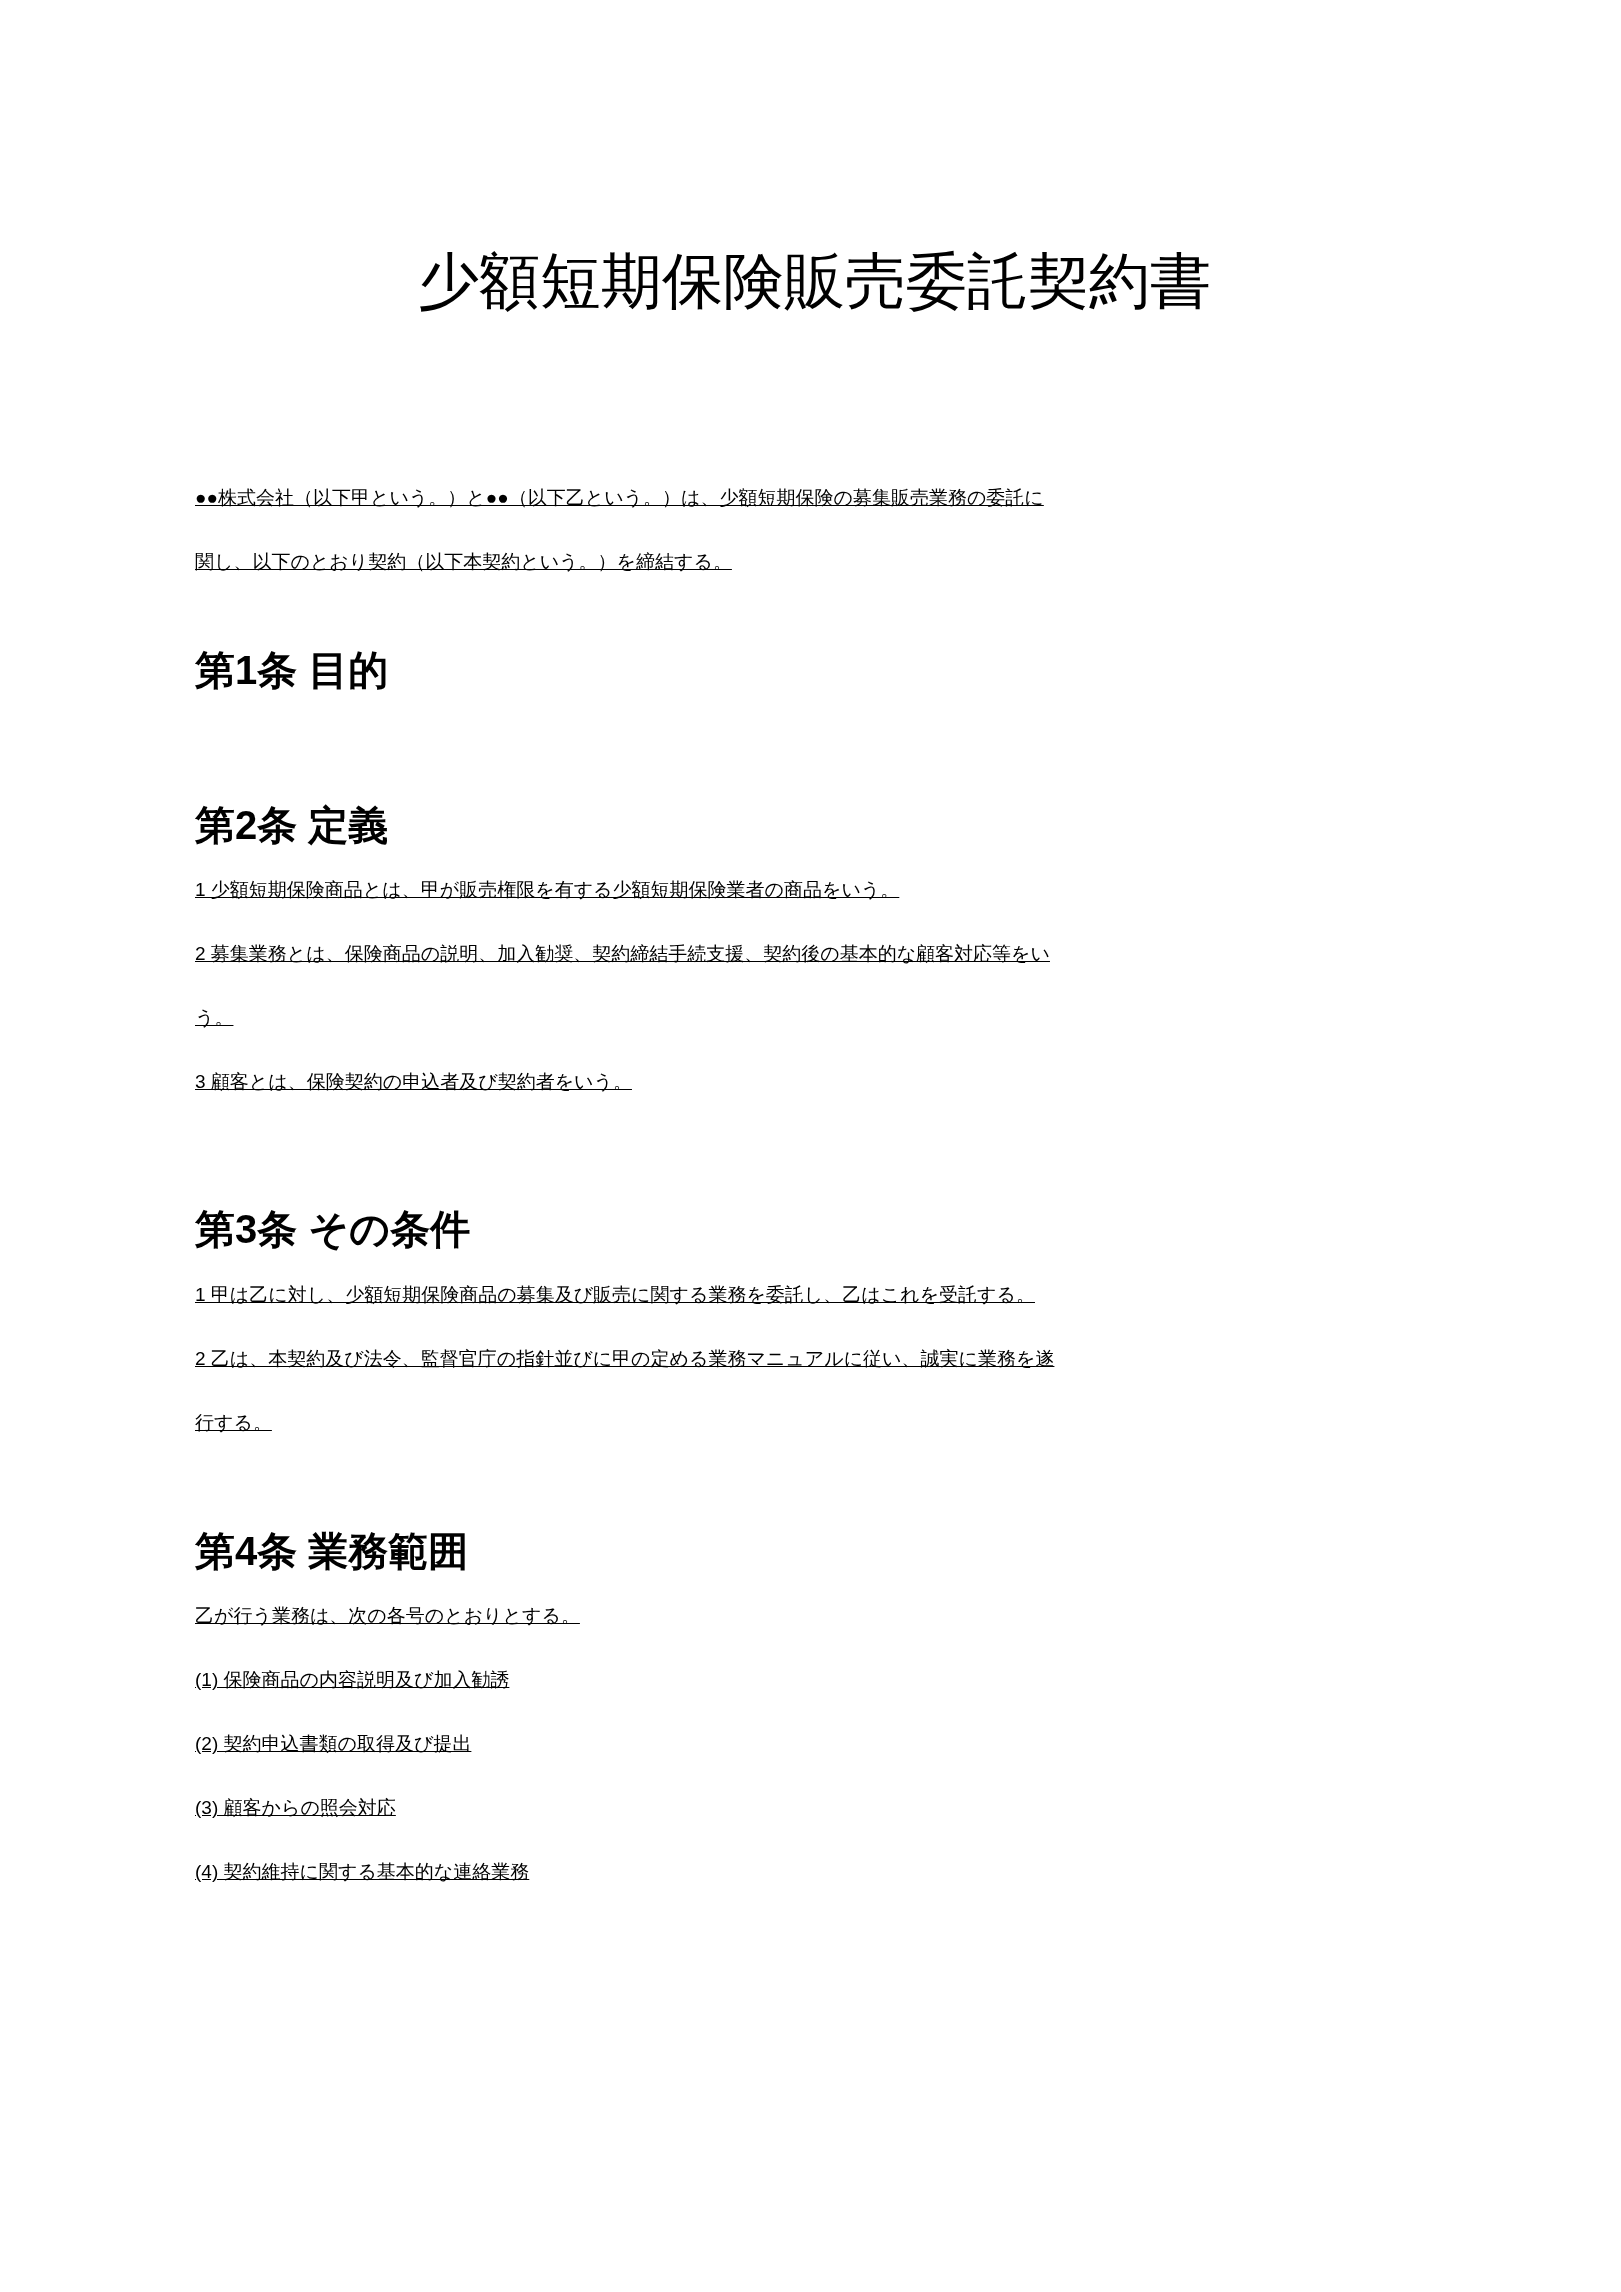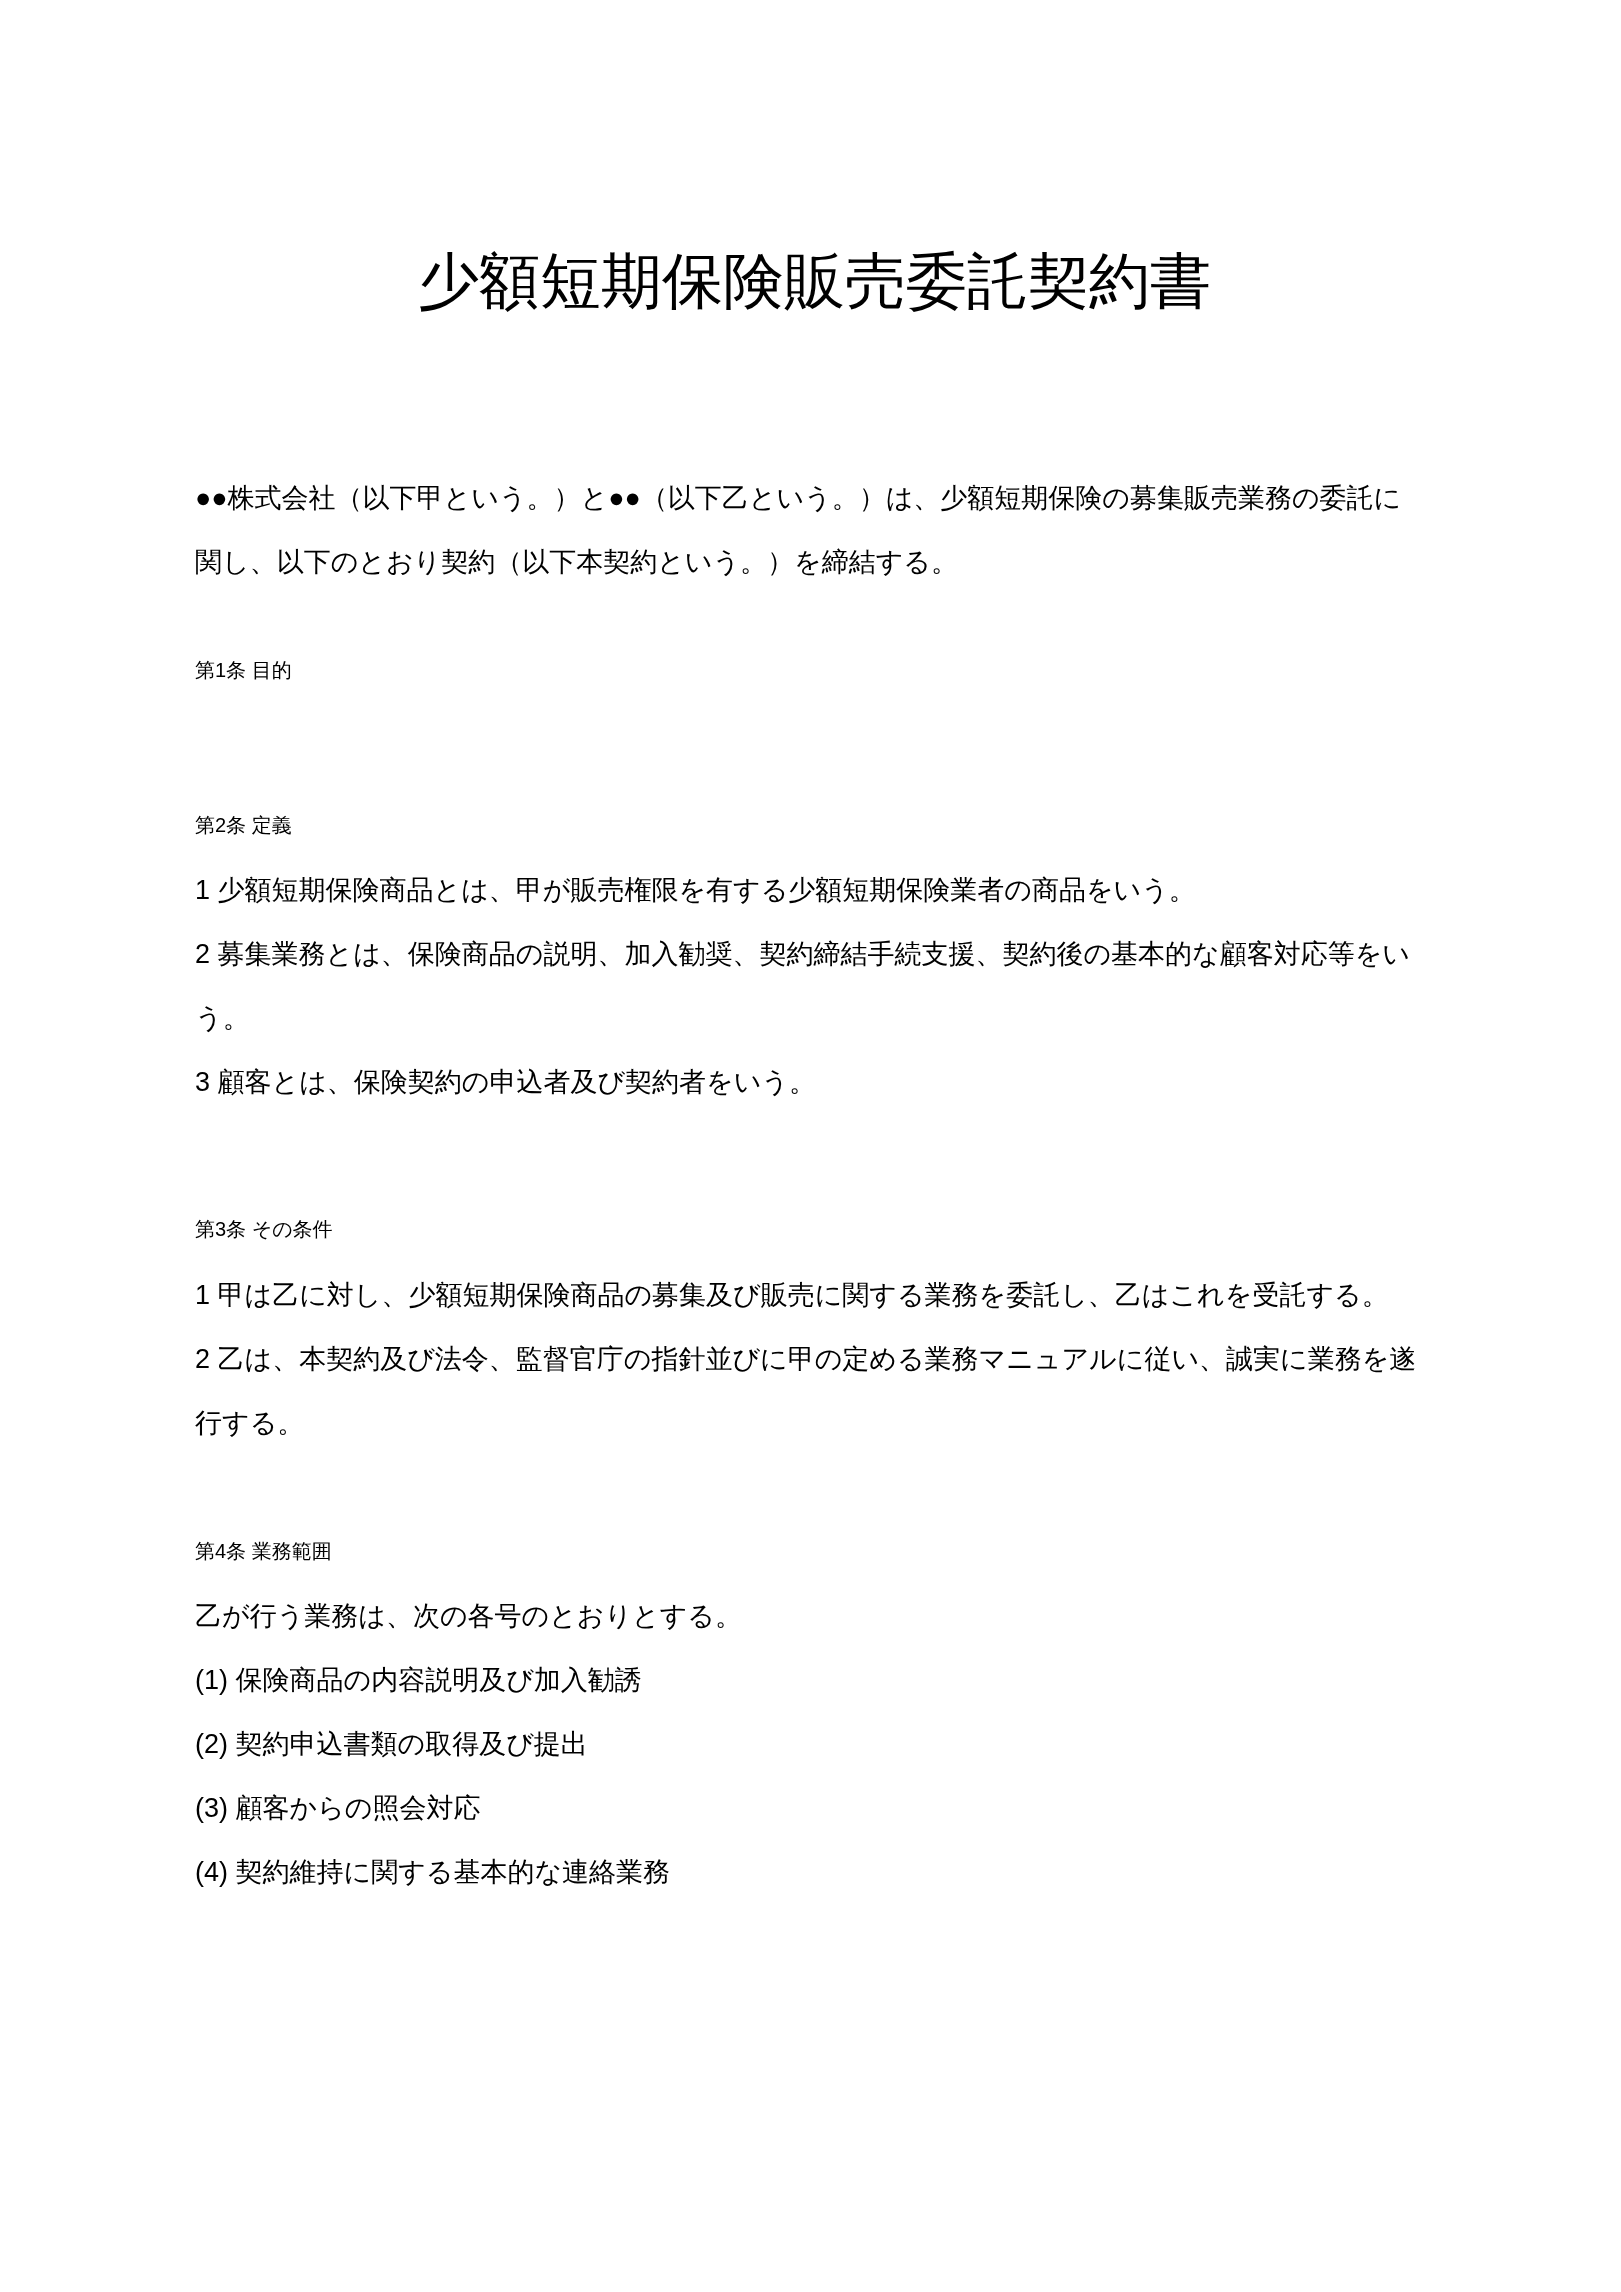--- a/index.html
+++ b/index.html
@@ -18,33 +18,34 @@
   .doc-title {
     margin: 0;
     padding-top: 251px;
     font-size: 61px;
     line-height: 61px;
     font-weight: 400;
     text-align: center;
     white-space: pre;
   }
   .body-text {
-    font-size: 27px;
+    font-size: 19px;
     line-height: 64px;
     white-space: pre;
+    text-decoration: underline;
   }
   .intro {
     margin-top: 154px;
   }
   .sec { margin: 0; }
   .sec h2 {
     margin: 0 0 13.4px 0;
-    font-size: 20px;
+    font-size: 40px;
     line-height: 40px;
-    font-weight: 400;
+    font-weight: 700;
     white-space: pre;
   }
   .sec1 { margin-top: 56px; }
   .sec2 { margin-top: 115px; }
   .sec3 { margin-top: 95px; }
   .sec4 { margin-top: 76px; }
 </style>
 </head>
 <body>
 

